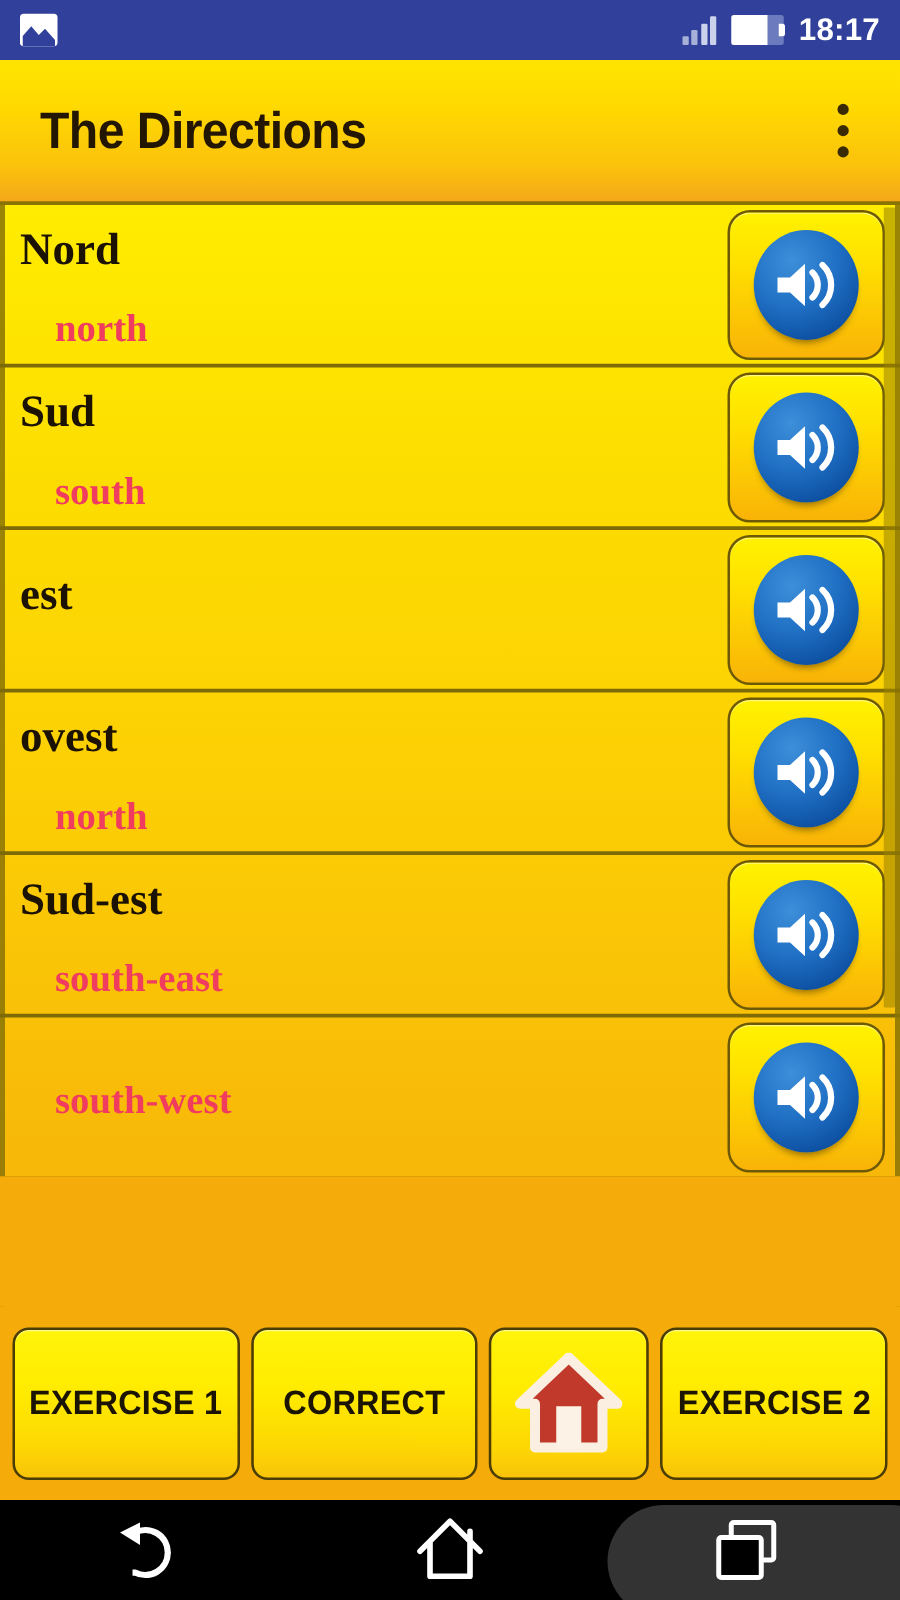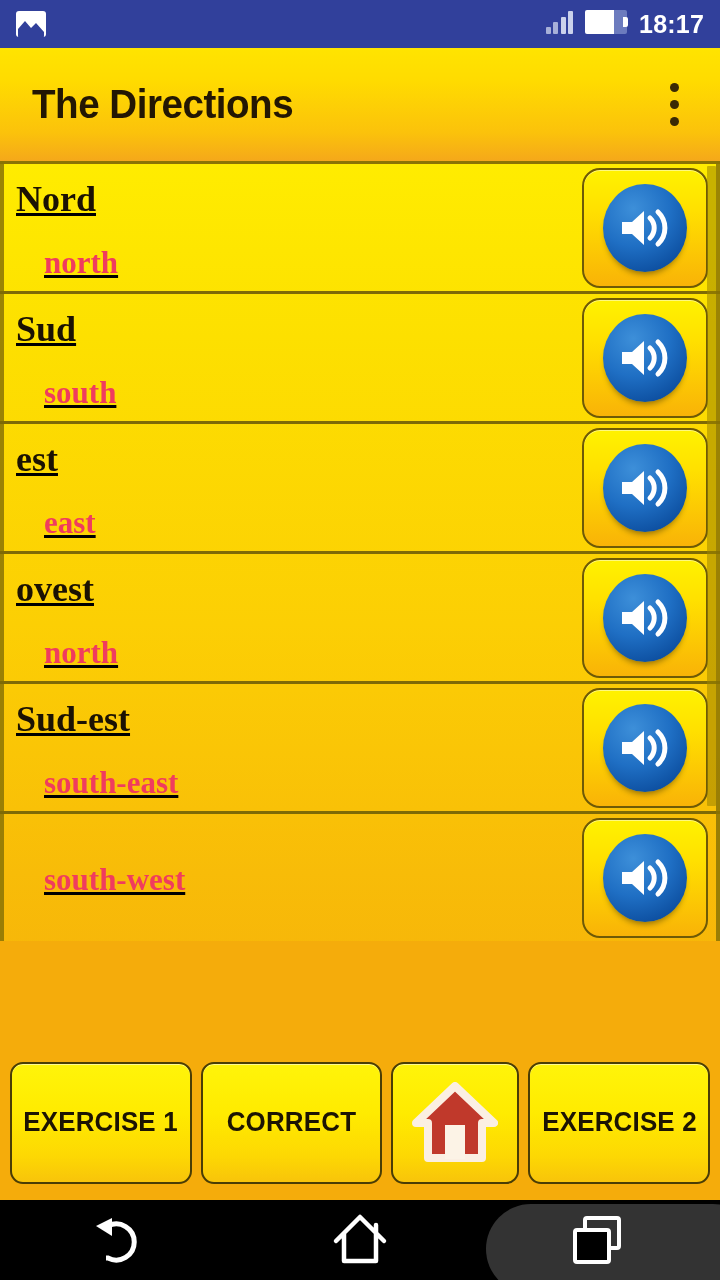--- a/index.html
+++ b/index.html
@@ -11,21 +11,21 @@
   }
   #screen { position:relative; width:720px; height:1280px; overflow:hidden; }
 
   
   .statusbar{
     position:absolute; left:0; top:0; width:720px; height:48px;
     background:#31409B;
     display:flex; align-items:center; padding:0 16px;
   }
   .sb-left{ display:flex; align-items:center; gap:10px; }
-  .sb-right{ margin-left:auto; display:flex; align-items:flex-start; gap:12px; }
+  .sb-right{ margin-left:auto; display:flex; align-items:center; gap:12px; }
   .img-notif{
     width:30px; height:26px; background:#ffffff; border-radius:3px;
     display:flex; align-items:flex-end; justify-content:center; overflow:hidden;
   }
   .img-notif svg{ display:block; }
   .signal{ display:flex; align-items:flex-end; gap:2.5px; height:24px; }
   .signal i{ display:block; width:5px; background:#A7B0D8; border-radius:1px; }
   .signal i.on{ background:#CBD2EC; }
   .signal i:nth-child(1){ height:7px; }
   .signal i:nth-child(2){ height:12px; }
@@ -64,21 +64,20 @@
   }
   .overflow span{ width:9px; height:9px; border-radius:50%; background:#3A2A04; }
 
   
   .listwrap{
     position:absolute; left:0; top:161px; width:720px; height:963px;
     background:linear-gradient(180deg,#FFEC00 0%, #FDE000 18%, #FCCF04 48%, #F8BC08 74%, #F5AC0B 100%);
     border-top:3px solid #8A7305;
     border-bottom:2px solid #8A7305;
     overflow:hidden;
-    text-decoration:underline;
   }
   .listwrap:before{
     content:""; position:absolute; left:0; top:0; width:4px; height:100%;
     background:#8A7305; opacity:.85;
   }
   .listwrap:after{
     content:""; position:absolute; right:0; top:0; width:4px; height:100%;
     background:#8A7305; opacity:.85;
   }
   .row{
@@ -235,21 +234,20 @@
             <path d="M32 12 A14 14 0 0 1 32 32" stroke="#ffffff" stroke-width="5" fill="none" stroke-linecap="round"></path>
             <path d="M40 6 A22 22 0 0 1 40 38" stroke="#ffffff" stroke-width="5" fill="none" stroke-linecap="round"></path>
           </svg>
         </div>
       </div>
     </div>
 
     <div class="row">
       <div class="row-text">
         <div class="word-src">est</div>
-        <div class="word-dst">east</div>
       </div>
       <div class="spk">
         <div class="disc">
           <svg width="54" height="44" viewBox="0 0 54 44">
             <path d="M4 16 H14 L26 5 V39 L14 28 H4 Z" fill="#ffffff"></path>
             <path d="M32 12 A14 14 0 0 1 32 32" stroke="#ffffff" stroke-width="5" fill="none" stroke-linecap="round"></path>
             <path d="M40 6 A22 22 0 0 1 40 38" stroke="#ffffff" stroke-width="5" fill="none" stroke-linecap="round"></path>
           </svg>
         </div>
       </div>

